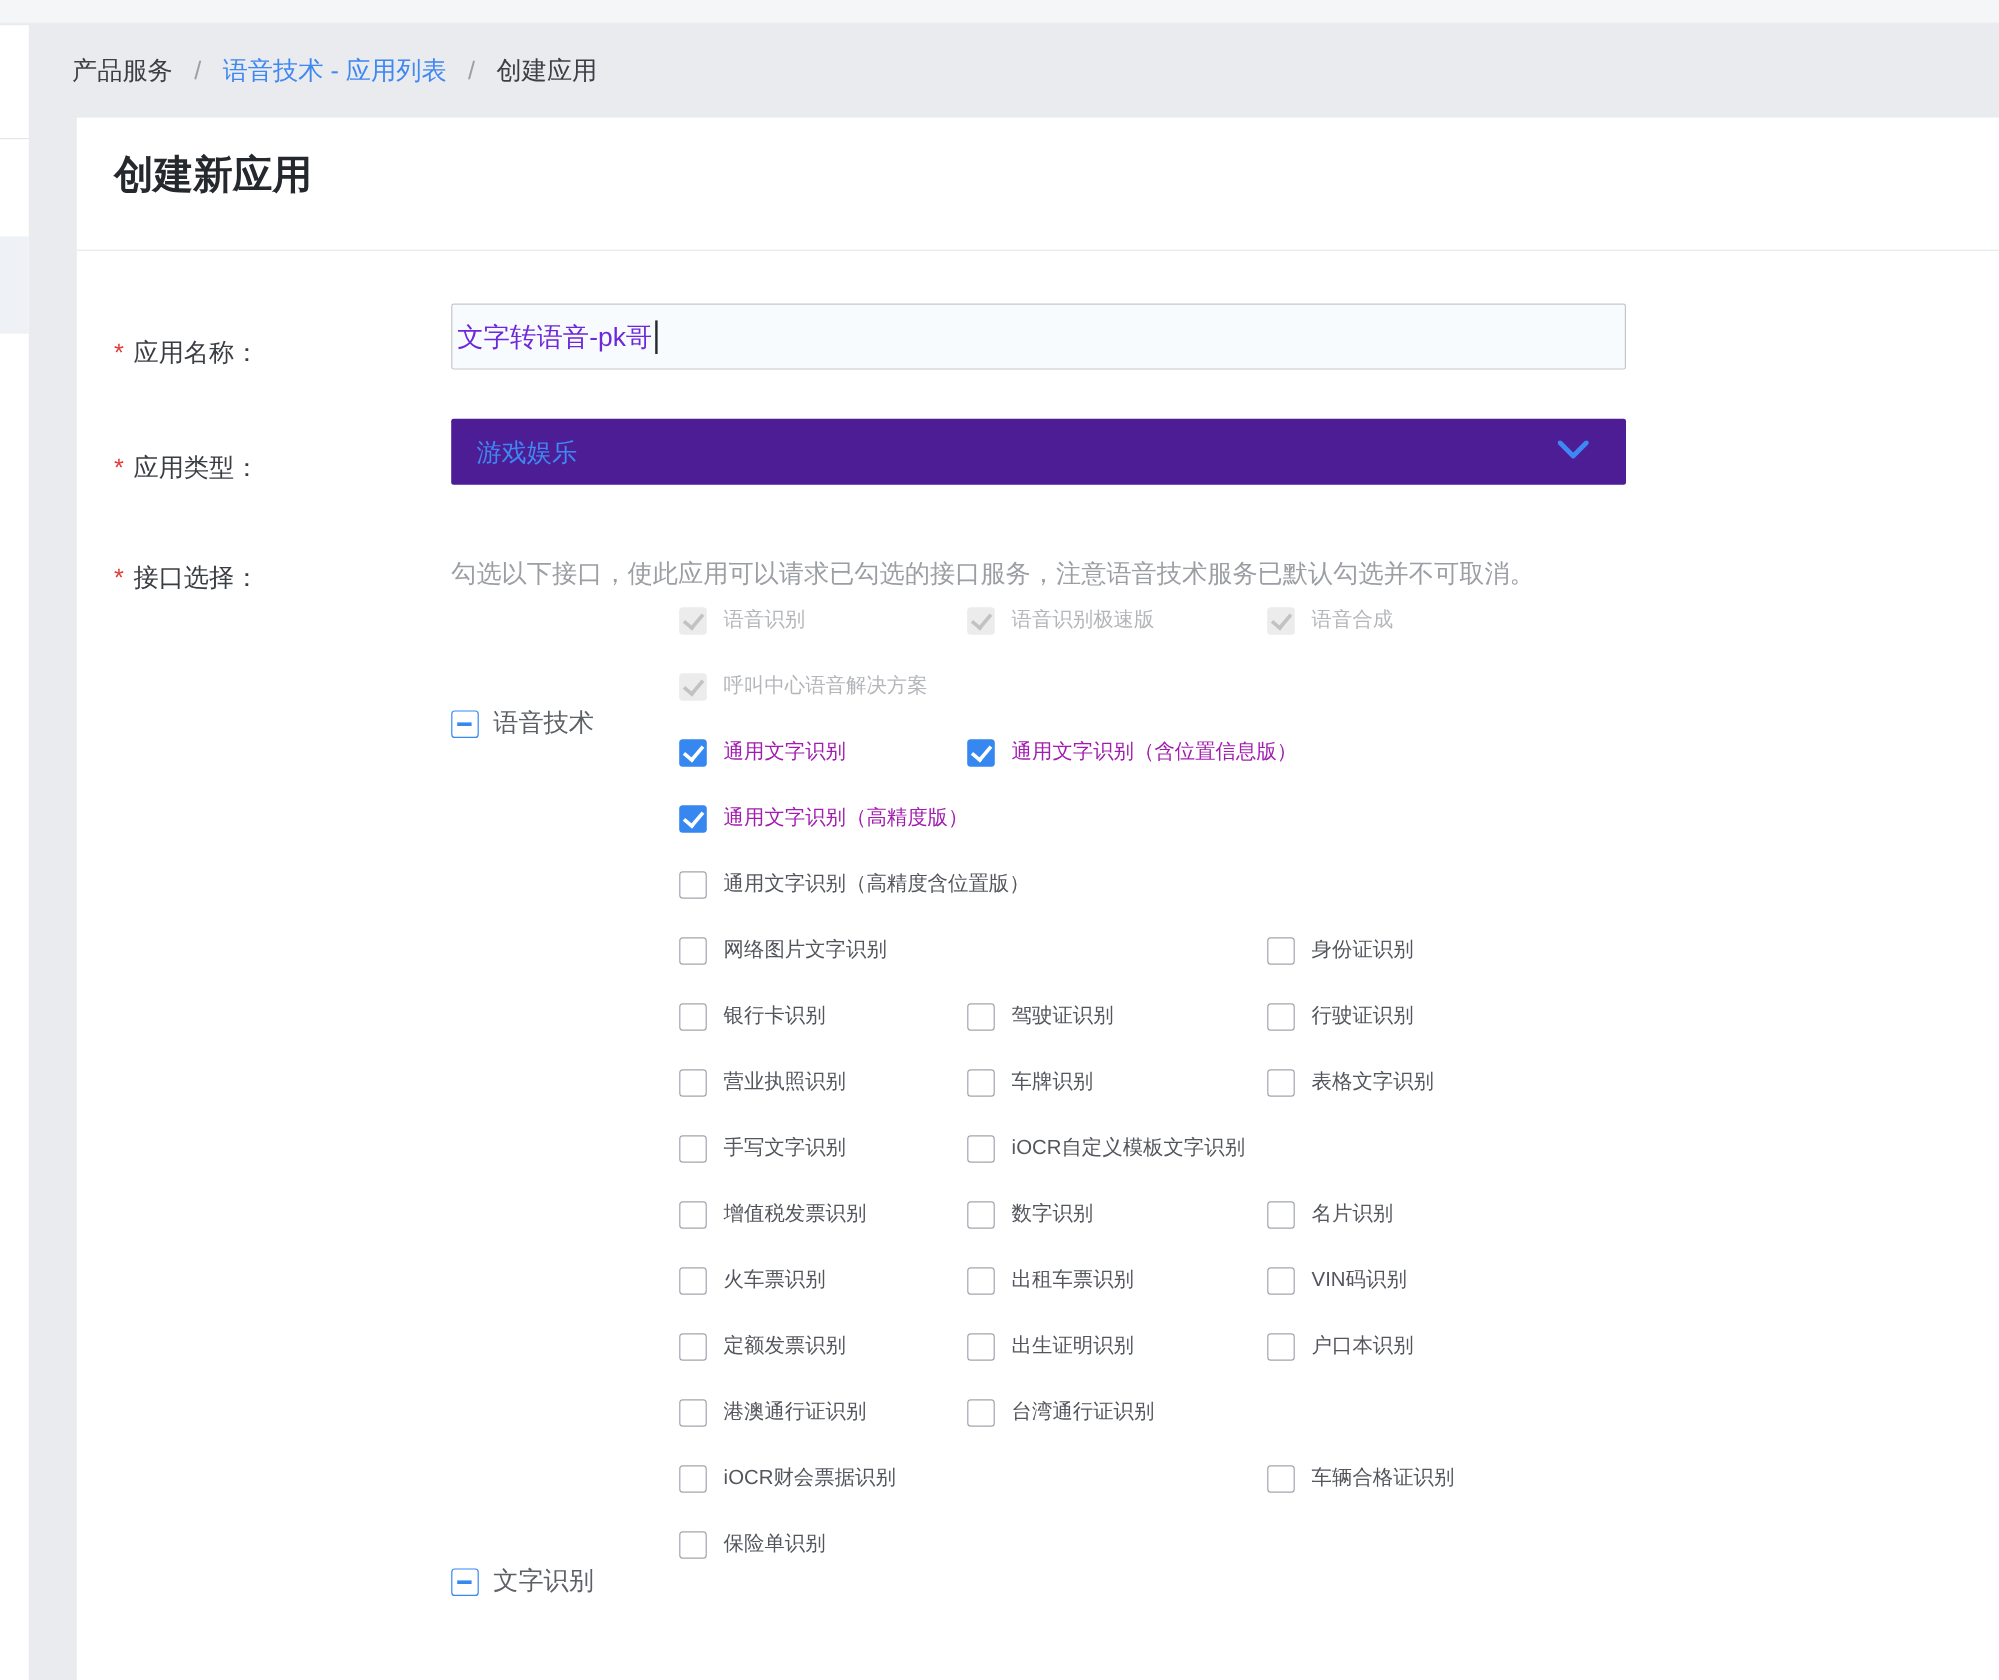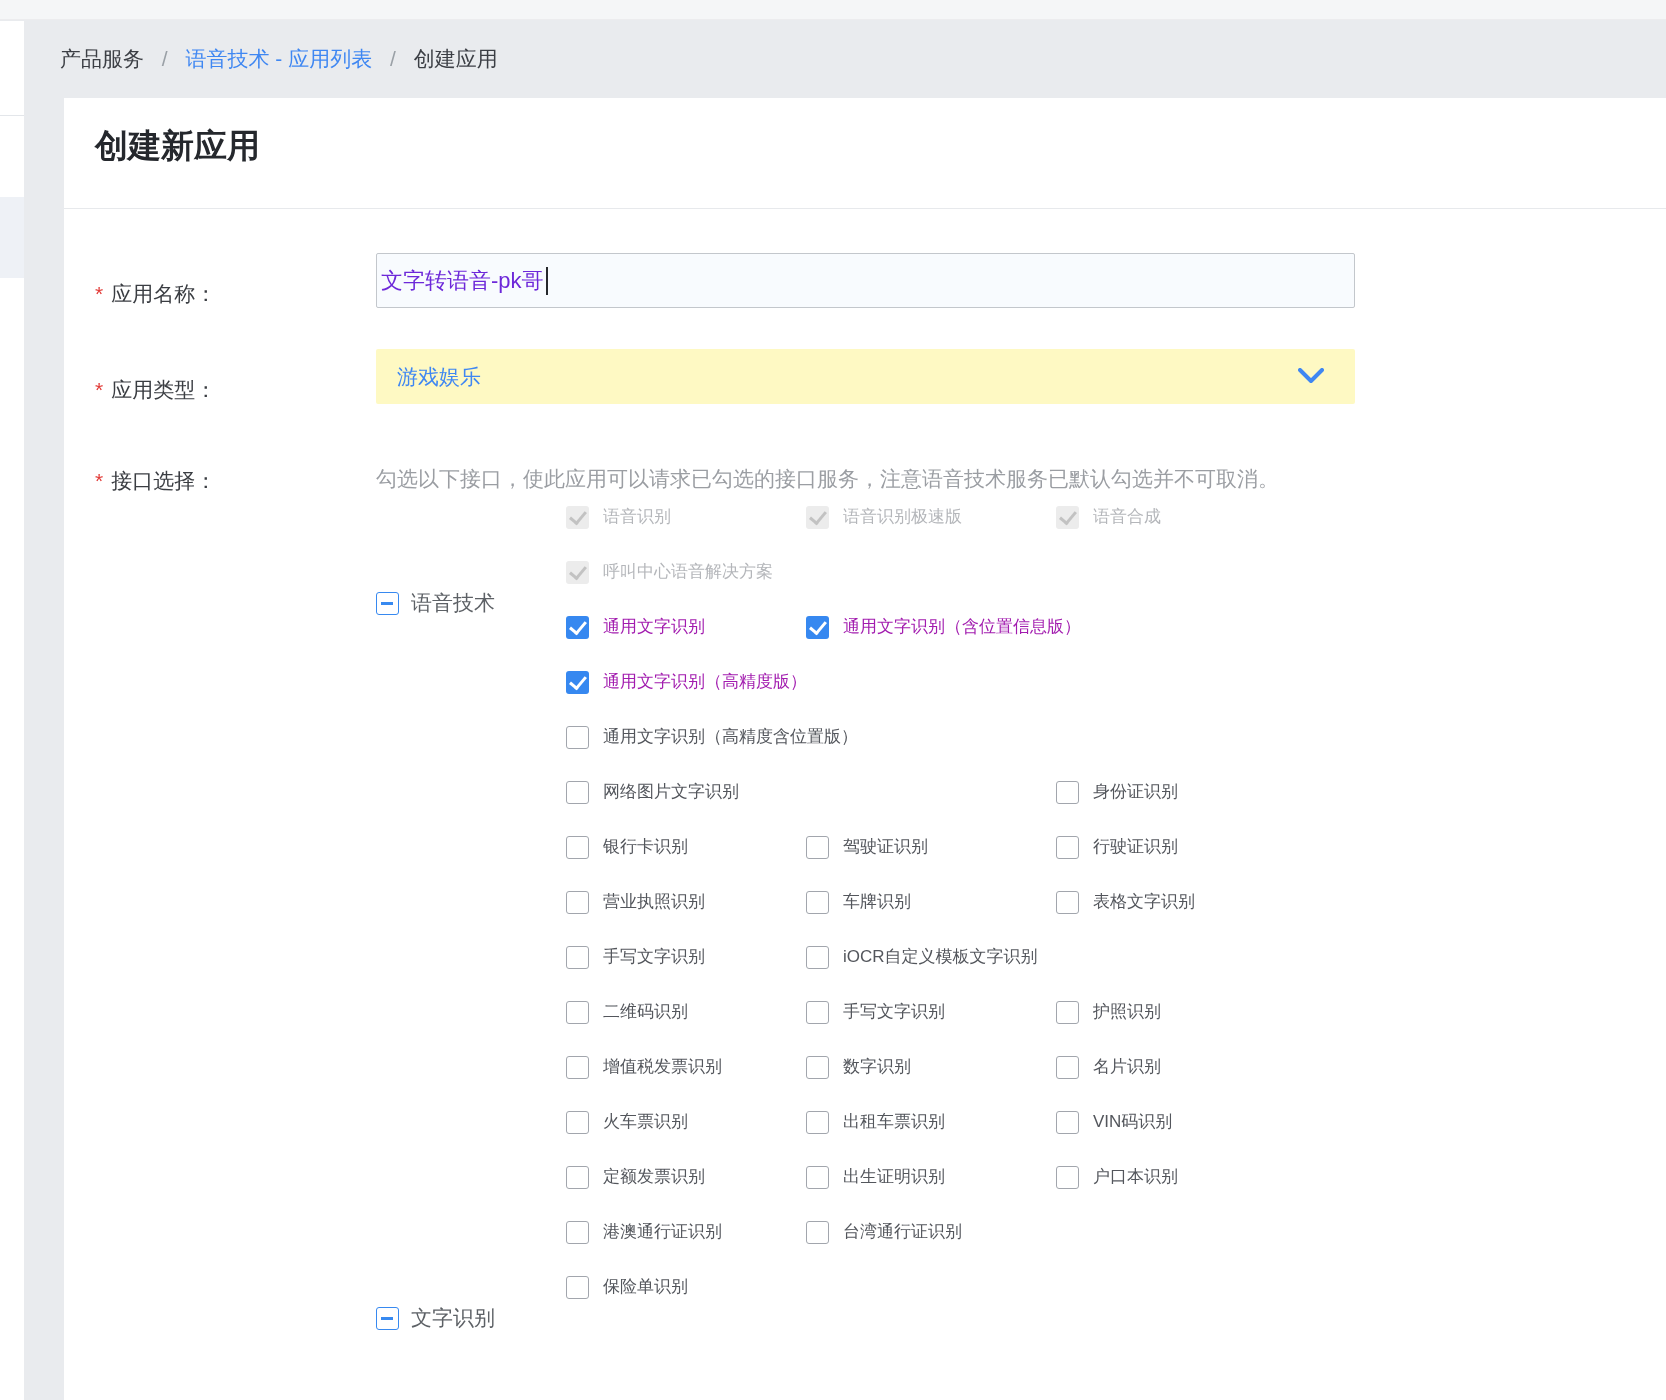--- a/index.html
+++ b/index.html
@@ -32,21 +32,21 @@
   
   .text-input {
     width:979px; height:55px; background:#f8fbfe; border:1px solid #c3c7cc; border-radius:2px;
     display:flex; align-items:center; padding-left:4px; font-size:22px; color:#6d28d9;
   }
   .caret { display:inline-block; width:2px; height:28px; background:#26282c; margin-left:2px; }
   .row-gap1 { height:41px; }
   .row-gap2 { height:49px; }
   
   .select {
-    width:979px; height:55px; background:#fef9c3; border-radius:2px; cursor:pointer;
+    width:979px; height:55px; background:#4c1d95; border-radius:2px; cursor:pointer;
     display:flex; align-items:center; justify-content:space-between; padding:0 31px 0 21px;
     font-size:21px; color:#3f87f2;
   }
   
   .iface-desc { width:945px; font-size:21px; line-height:52px; color:#9b9ea3; }
   .iface-label { padding-top:14px; }
   .iface-group { display:flex; align-items:flex-end; }
   .group-head { width:190px; flex:none; display:flex; align-items:center; height:24px; }
   .group-name { margin-left:12px; font-size:21px; color:#5d6166; line-height:24px; }
   .group-rows { flex:1; }
@@ -239,34 +239,20 @@
                       <span class="opt-label">手写文字识别</span>
                     </label>
                     <label class="opt-cell c1">
                       <span class="cb unchecked"></span>
                       <span class="opt-label">iOCR自定义模板文字识别</span>
                     </label>
                   </div>
                   <div class="opt-row">
                     <label class="opt-cell c0">
                       <span class="cb unchecked"></span>
-                      <span class="opt-label">二维码识别</span>
-                    </label>
-                    <label class="opt-cell c1">
-                      <span class="cb unchecked"></span>
-                      <span class="opt-label">手写文字识别</span>
-                    </label>
-                    <label class="opt-cell c2">
-                      <span class="cb unchecked"></span>
-                      <span class="opt-label">护照识别</span>
-                    </label>
-                  </div>
-                  <div class="opt-row">
-                    <label class="opt-cell c0">
-                      <span class="cb unchecked"></span>
                       <span class="opt-label">增值税发票识别</span>
                     </label>
                     <label class="opt-cell c1">
                       <span class="cb unchecked"></span>
                       <span class="opt-label">数字识别</span>
                     </label>
                     <label class="opt-cell c2">
                       <span class="cb unchecked"></span>
                       <span class="opt-label">名片识别</span>
                     </label>
@@ -300,20 +286,30 @@
                     </label>
                   </div>
                   <div class="opt-row">
                     <label class="opt-cell c0">
                       <span class="cb unchecked"></span>
                       <span class="opt-label">港澳通行证识别</span>
                     </label>
                     <label class="opt-cell c1">
                       <span class="cb unchecked"></span>
                       <span class="opt-label">台湾通行证识别</span>
+                    </label>
+                  </div>
+                  <div class="opt-row">
+                    <label class="opt-cell c0">
+                      <span class="cb unchecked"></span>
+                      <span class="opt-label">iOCR财会票据识别</span>
+                    </label>
+                    <label class="opt-cell c2">
+                      <span class="cb unchecked"></span>
+                      <span class="opt-label">车辆合格证识别</span>
                     </label>
                   </div>
                   <div class="opt-row">
                     <label class="opt-cell c0">
                       <span class="cb unchecked"></span>
                       <span class="opt-label">保险单识别</span>
                     </label>
                   </div>
                 </div>
               </div>

